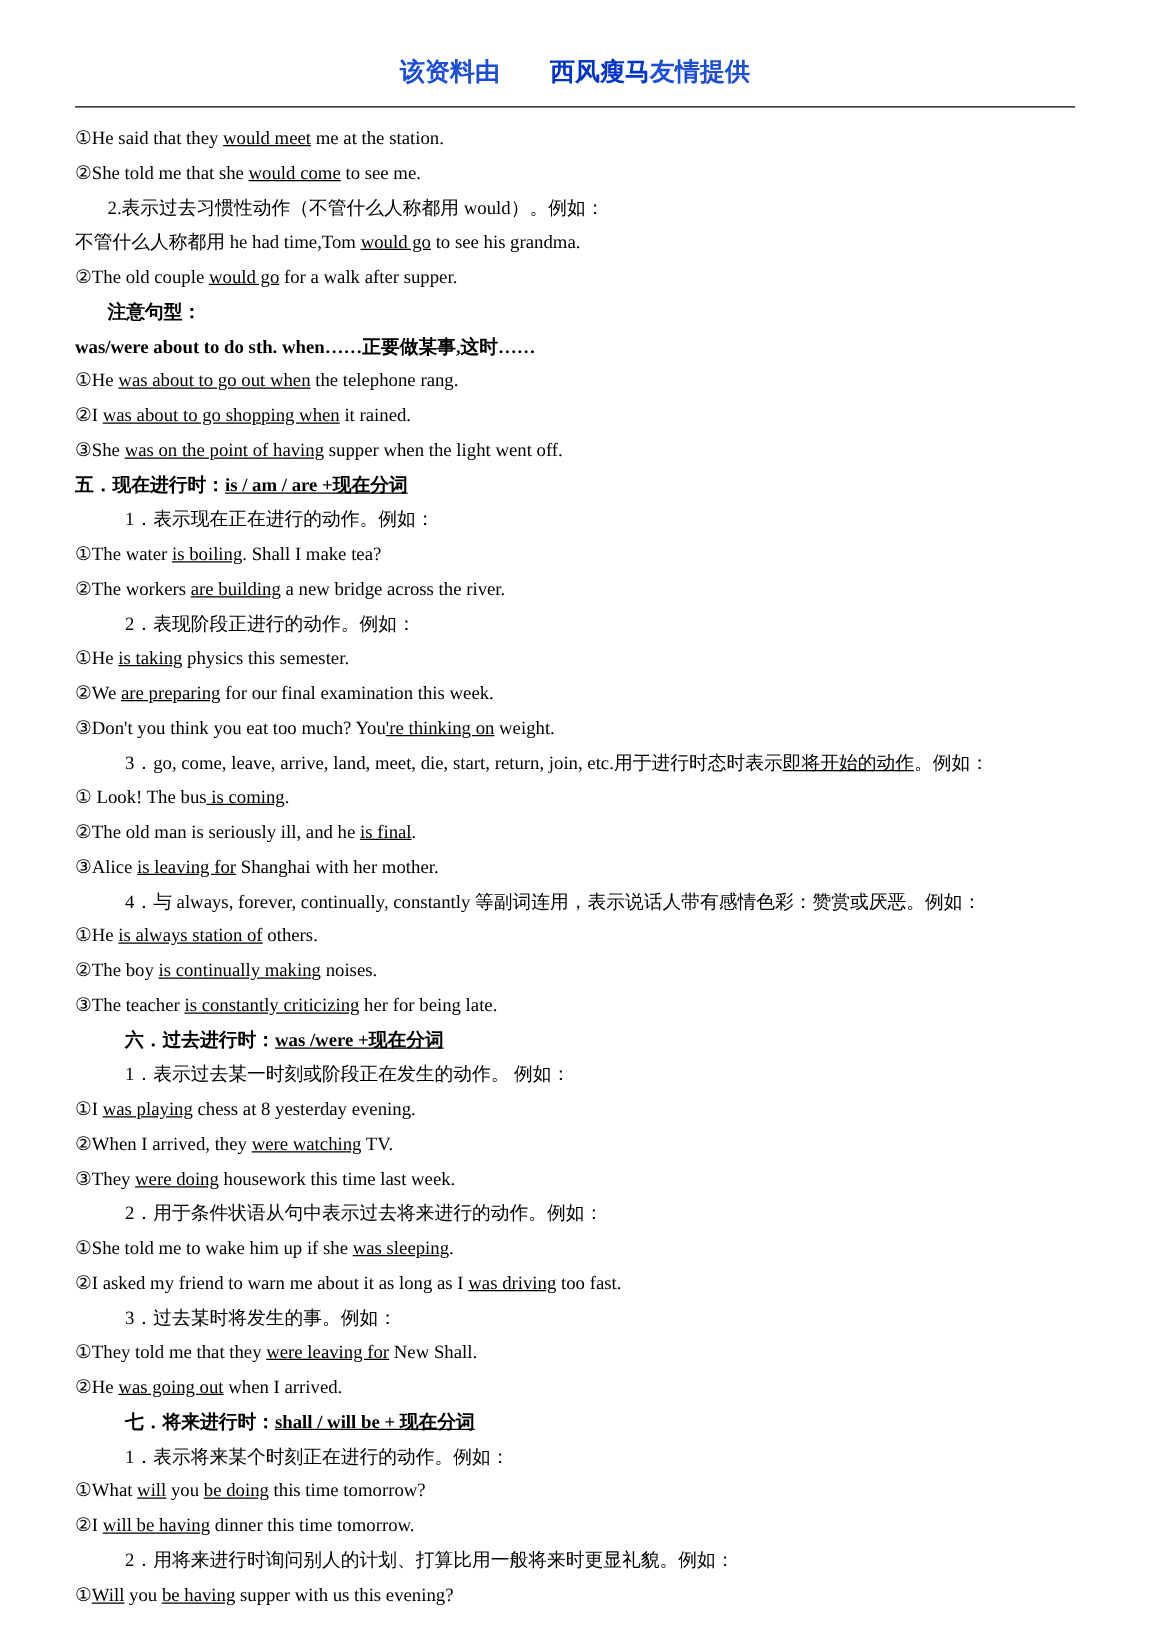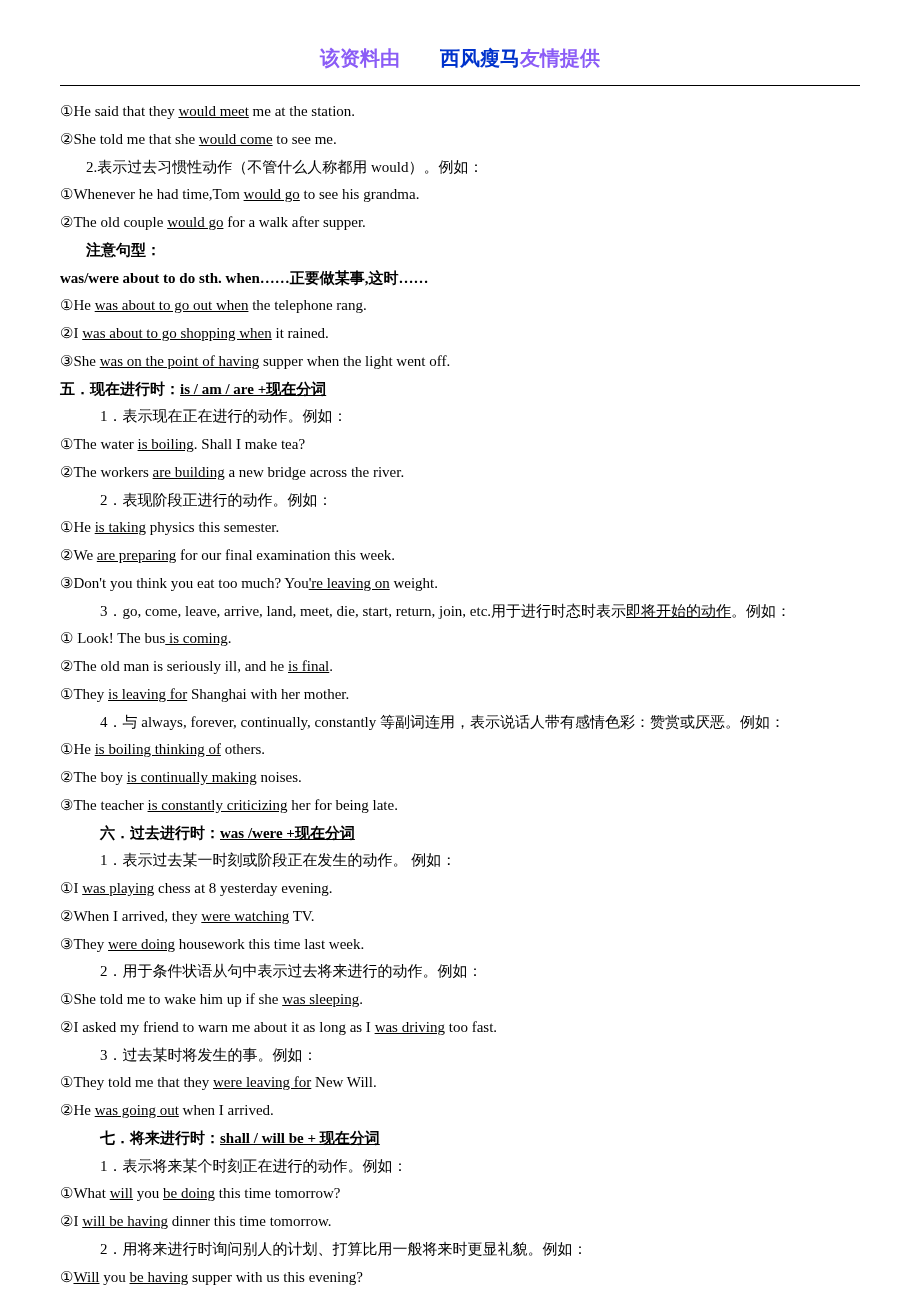--- a/index.html
+++ b/index.html
@@ -16,21 +16,21 @@
       font-size: 15px;
       line-height: 1.85;
     }
     .header {
       text-align: center;
       font-size: 20px;
       margin-bottom: 8px;
       font-weight: bold;
     }
     .header .pink {
-      color: #8b5cf6;
+      color: #1d4ed8;
     }
     .header .blue {
       color: #0033cc;
       margin-left: 40px;
     }
     .divider {
       border-top: 1px solid #000;
       margin-bottom: 12px;
     }
     .line {
@@ -54,53 +54,53 @@
 
 <div class="header">
   <span class="pink">该资料由</span><span class="blue">西风瘦马</span><span class="pink">友情提供</span>
 </div>
 <div class="divider"></div>
 
 <div id="content">
     <p class="line"><span>①He said that they </span><span class="u">would meet</span><span> me at the station.</span></p>
     <p class="line"><span>②She told me that she </span><span class="u">would come</span><span> to see me.</span></p>
     <p class="line indent1"><span>2.表示过去习惯性动作（不管什么人称都用 would）。例如：</span></p>
-    <p class="line"><span>①Whenever he had time,Tom </span><span class="u">would go</span><span> to see his grandma.</span></p>
+    <p class="line"><span>不管什么人称都用 he had time,Tom </span><span class="u">would go</span><span> to see his grandma.</span></p>
     <p class="line"><span>②The old couple </span><span class="u">would go</span><span> for a walk after supper.</span></p>
     <p class="line indent1 bold"><span>注意句型：</span></p>
     <p class="line bold"><span>was/were about to do sth. when……正要做某事,这时……</span></p>
     <p class="line"><span>①He </span><span class="u">was about to go out when</span><span> the telephone rang.</span></p>
     <p class="line"><span>②I </span><span class="u">was about to go shopping when</span><span> it rained.</span></p>
     <p class="line"><span>③She </span><span class="u">was on the point of having</span><span> supper when the light went off.</span></p>
     <p class="line bold"><span>五．现在进行时：</span><span class="u">is / am / are +现在分词</span></p>
     <p class="line indent2"><span>1．表示现在正在进行的动作。例如：</span></p>
     <p class="line"><span>①The water </span><span class="u">is boiling</span><span>. Shall I make tea?</span></p>
     <p class="line"><span>②The workers </span><span class="u">are building</span><span> a new bridge across the river.</span></p>
     <p class="line indent2"><span>2．表现阶段正进行的动作。例如：</span></p>
     <p class="line"><span>①He </span><span class="u">is taking</span><span> physics this semester.</span></p>
     <p class="line"><span>②We </span><span class="u">are preparing</span><span> for our final examination this week.</span></p>
-    <p class="line"><span>③Don't you think you eat too much? You</span><span class="u">'re leaving on</span><span> weight.</span></p>
+    <p class="line"><span>③Don't you think you eat too much? You</span><span class="u">'re thinking on</span><span> weight.</span></p>
     <p class="line indent2"><span>3．go, come, leave, arrive, land, meet, die, start, return, join, etc.用于进行时态时表示</span><span class="u">即将开始的动作</span><span>。例如：</span></p>
     <p class="line"><span>①  Look! The bus</span><span class="u"> is coming</span><span>.</span></p>
     <p class="line"><span>②The old man is seriously ill, and he </span><span class="u">is final</span><span>.</span></p>
-    <p class="line"><span>①They </span><span class="u">is leaving for</span><span> Shanghai with her mother.</span></p>
+    <p class="line"><span>③Alice </span><span class="u">is leaving for</span><span> Shanghai with her mother.</span></p>
     <p class="line indent2"><span>4．与 always, forever, continually, constantly 等副词连用，表示说话人带有感情色彩：赞赏或厌恶。例如：</span></p>
-    <p class="line"><span>①He </span><span class="u">is boiling thinking of</span><span> others.</span></p>
+    <p class="line"><span>①He </span><span class="u">is always station of</span><span> others.</span></p>
     <p class="line"><span>②The boy </span><span class="u">is continually making</span><span> noises.</span></p>
     <p class="line"><span>③The teacher </span><span class="u">is constantly criticizing</span><span> her for being late.</span></p>
     <p class="line indent2 bold"><span>六．过去进行时：</span><span class="u">was /were +现在分词</span></p>
     <p class="line indent2"><span>1．表示过去某一时刻或阶段正在发生的动作。 例如：</span></p>
     <p class="line"><span>①I </span><span class="u">was playing</span><span> chess at 8 yesterday evening.</span></p>
     <p class="line"><span>②When I arrived, they </span><span class="u">were watching</span><span> TV.</span></p>
     <p class="line"><span>③They </span><span class="u">were doing</span><span> housework this time last week.</span></p>
     <p class="line indent2"><span>2．用于条件状语从句中表示过去将来进行的动作。例如：</span></p>
     <p class="line"><span>①She told me to wake him up if she </span><span class="u">was sleeping</span><span>.</span></p>
     <p class="line"><span>②I asked my friend to warn me about it as long as I </span><span class="u">was driving</span><span> too fast.</span></p>
     <p class="line indent2"><span>3．过去某时将发生的事。例如：</span></p>
-    <p class="line"><span>①They told me that they </span><span class="u">were leaving for</span><span> New Will.</span></p>
+    <p class="line"><span>①They told me that they </span><span class="u">were leaving for</span><span> New Shall.</span></p>
     <p class="line"><span>②He </span><span class="u">was going out</span><span> when I arrived.</span></p>
     <p class="line indent2 bold"><span>七．将来进行时：</span><span class="u">shall / will be +  现在分词</span></p>
     <p class="line indent2"><span>1．表示将来某个时刻正在进行的动作。例如：</span></p>
     <p class="line"><span>①What </span><span class="u">will</span><span> you </span><span class="u">be doing</span><span> this time tomorrow?</span></p>
     <p class="line"><span>②I </span><span class="u">will be having</span><span> dinner this time tomorrow.</span></p>
     <p class="line indent2"><span>2．用将来进行时询问别人的计划、打算比用一般将来时更显礼貌。例如：</span></p>
     <p class="line"><span>①</span><span class="u">Will</span><span> you </span><span class="u">be having</span><span> supper with us this evening?</span></p>
   </div>
 
 </body></html>

